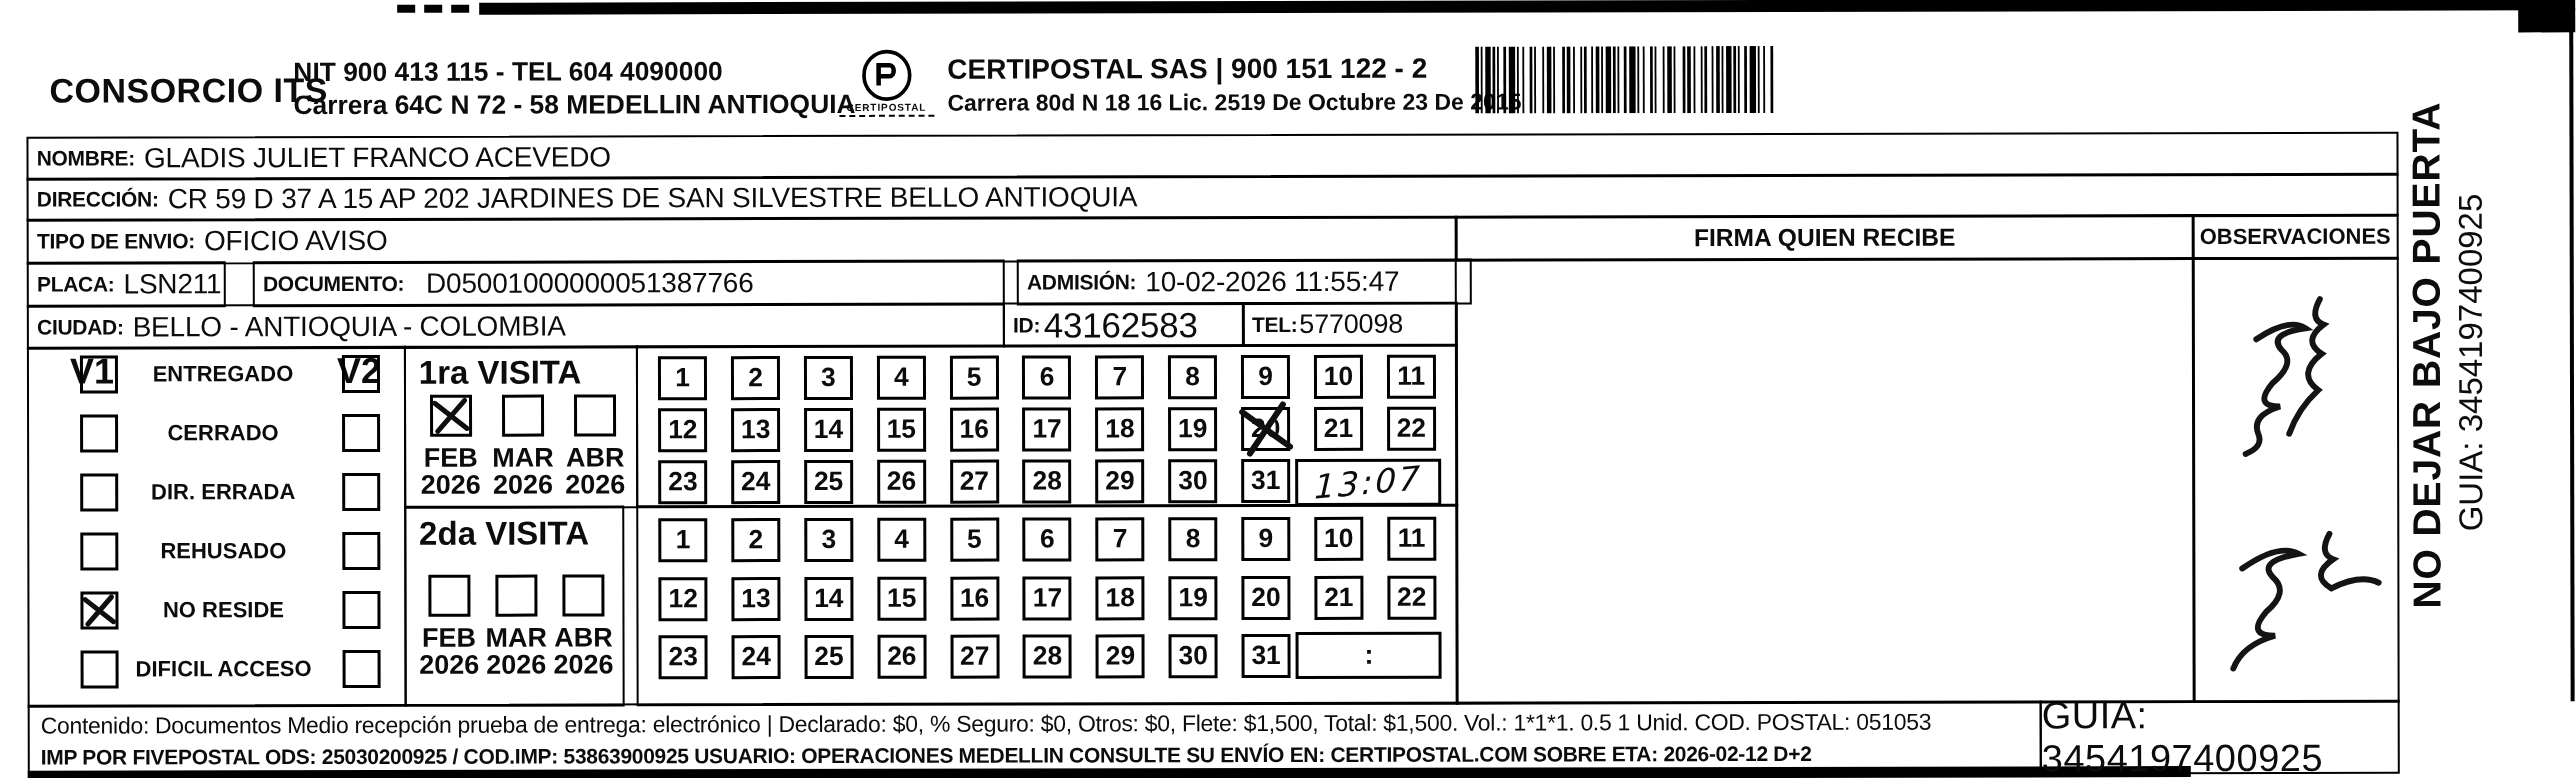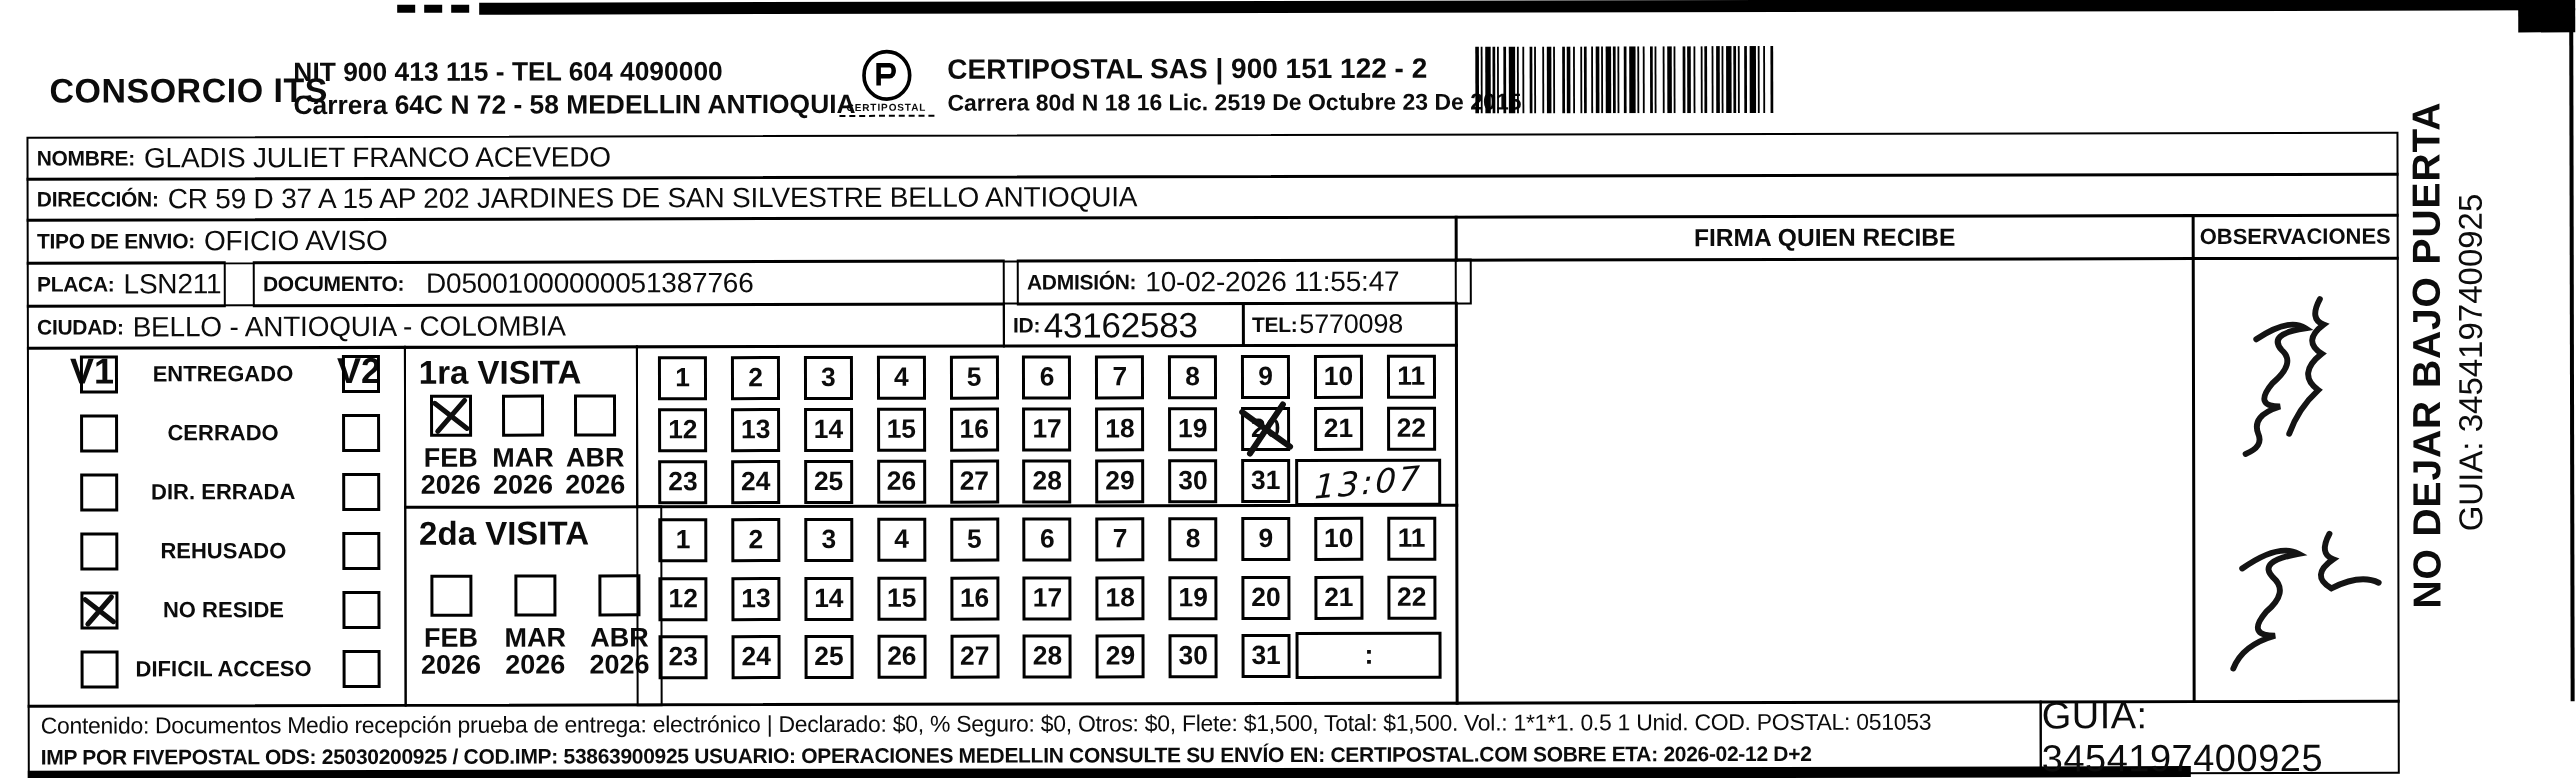--- a/index.html
+++ b/index.html
@@ -298,21 +298,21 @@
       <div class="day">24</div>
       <div class="day">25</div>
       <div class="day">26</div>
       <div class="day">27</div>
       <div class="day">28</div>
       <div class="day">29</div>
       <div class="day">30</div>
       <div class="day">31</div>
     </div>
 
-  <div class="cell" style="left:404px;top:504px;width:258px;height:201px;padding:0;">
+  <div class="cell" style="left:404px;top:504px;width:220px;height:201px;padding:0;">
     <div class="visit-title" style="top:7.3px;">2da VISITA</div>
     <div class="months" style="top:67px;">
 
         <div class="month-col">
           <div class="mcheck"></div>
           <div class="mname">FEB</div>
           <div class="myear">2026</div>
         </div>
 
         <div class="month-col">

